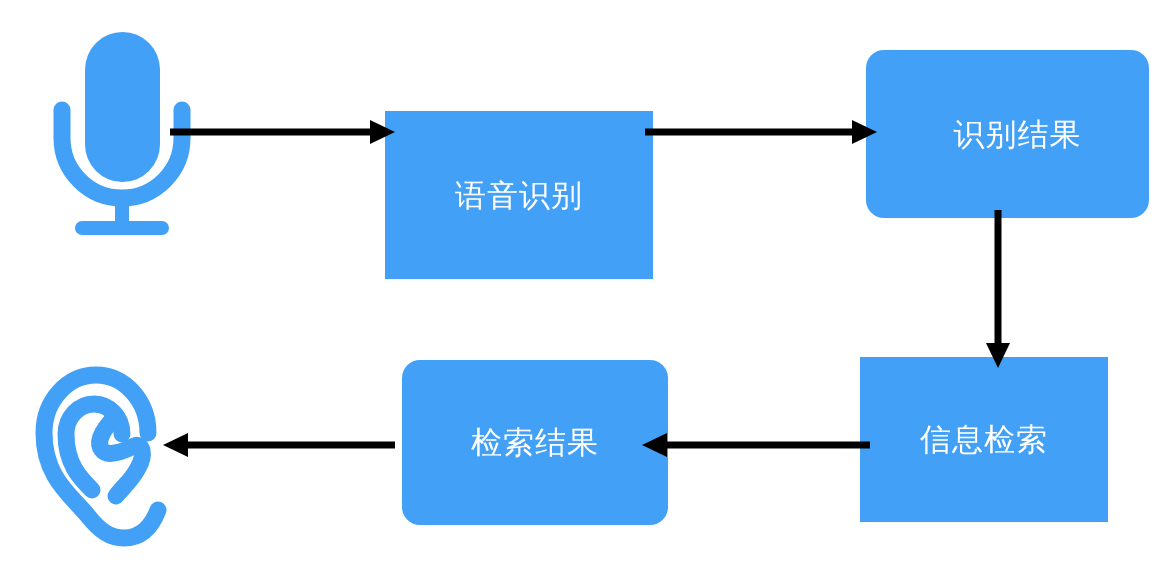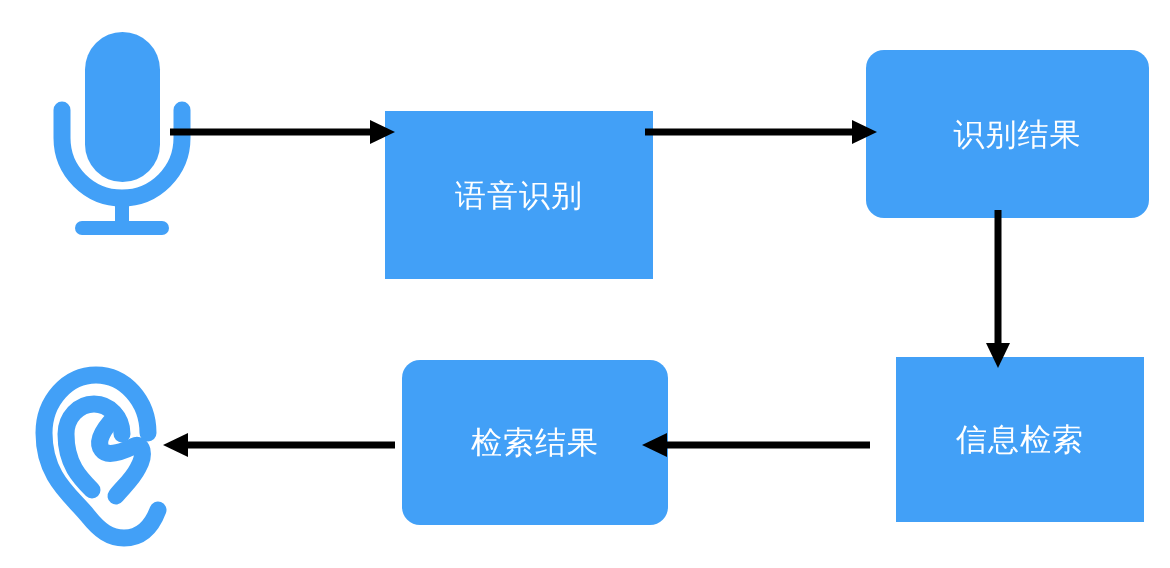--- a/index.html
+++ b/index.html
@@ -28,21 +28,21 @@
     letter-spacing: 1px;
     line-height: 1;
     user-select: none;
   }
   .node-sharp { border-radius: 0; }
   .node-round { border-radius: 18px; }
 
   #node-asr      { left: 385px; top: 64px;  width: 268px; height: 168px; margin-top: 47px; }
   #node-asr-out  { left: 866px; top: 50px;  width: 263px; height: 168px; padding-left: 20px; }
   #node-ir-out   { left: 386px; top: 360px; width: 266px; height: 165px; margin-left: 16px; }
-  #node-ir       { left: 896px; top: 357px; width: 248px; height: 165px; }
+  #node-ir       { left: 860px; top: 357px; width: 248px; height: 165px; }
 
   .icon {
     position: absolute;
   }
   #icon-mic { left: 40px; top: 20px; width: 165px; height: 220px; }
   #icon-ear { left: 30px; top: 338px; width: 165px; height: 210px; }
 
   .edge {
     position: absolute;
     overflow: visible;

